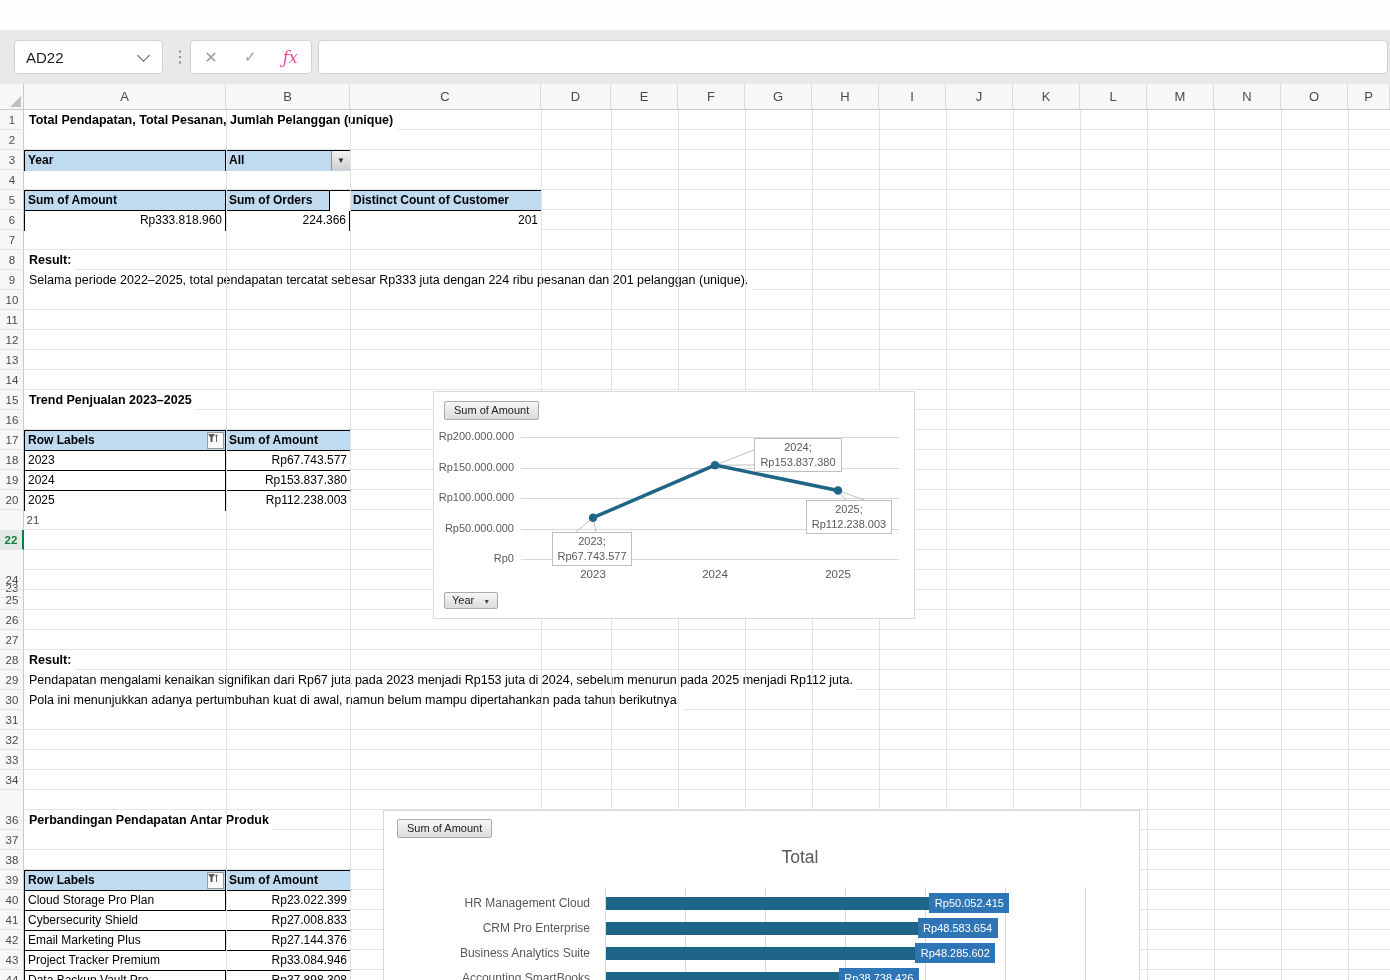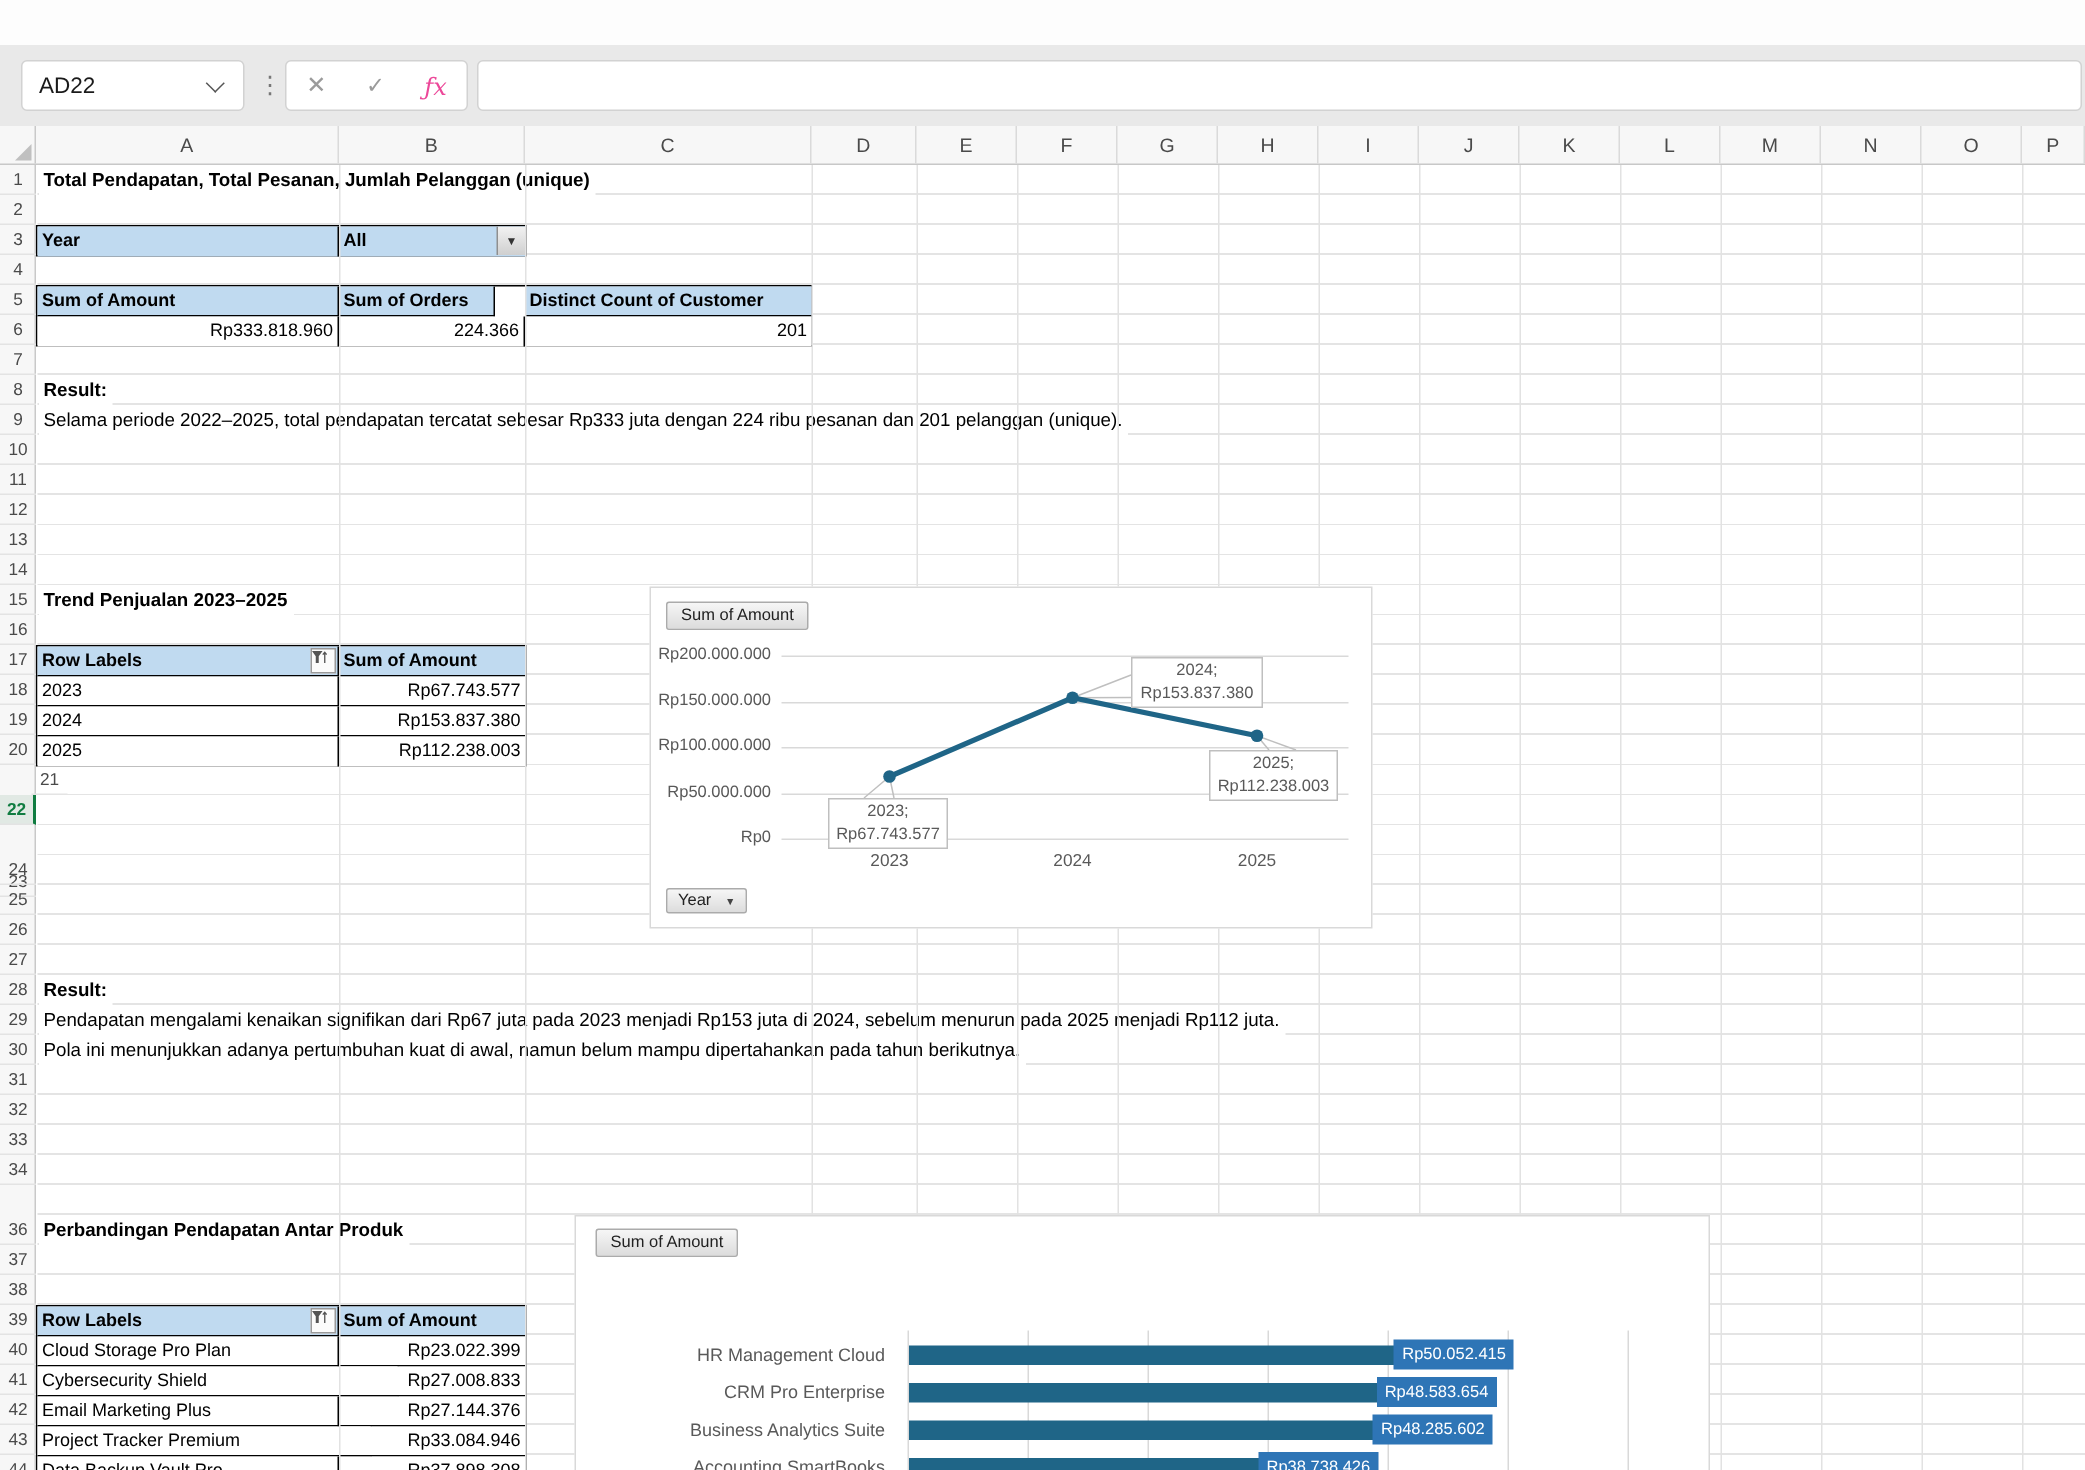--- a/index.html
+++ b/index.html
@@ -293,20 +293,21 @@
       <div>Rp153.837.380</div>
     </div>
     <div class="callout" style="left: 372px; top: 108px; width: 86px; height: 34px;">
       <div>2025;</div>
       <div>Rp112.238.003</div>
     </div>
     <div class="fieldbtn" style="left: 10px; top: 200px; padding: 1px 7px 2px;">Year <span style="font-size:7px;color:#444;padding-left:6px">▼</span></div>
   </div>
 <div class="chart" id="barChart">
     <div class="fieldbtn" style="left: 13px; top: 8px;">Sum of Amount</div>
+    <div class="ctitle" style="left: 216px; width: 400px; top: 36px;">Total</div>
     <div class="vgl" style="left: 221px; top: 76px; height: 124px;"></div>
     <div class="vgl" style="left: 301px; top: 76px; height: 124px;"></div>
     <div class="vgl" style="left: 381px; top: 76px; height: 124px;"></div>
     <div class="vgl" style="left: 461px; top: 76px; height: 124px;"></div>
     <div class="vgl" style="left: 541px; top: 76px; height: 124px;"></div>
     <div class="vgl" style="left: 621px; top: 76px; height: 124px;"></div>
     <div class="vgl" style="left: 701px; top: 76px; height: 124px;"></div>
     <div class="cat" style="top: 85px;">HR Management Cloud</div>
     <div class="bar" style="left: 222px; top: 85.5px; width: 400.419px; background: rgb(31, 101, 135);"></div>
     <div class="dlab" style="left: 545.419px; top: 82px; background: rgb(46, 117, 182);">Rp50.052.415</div>

